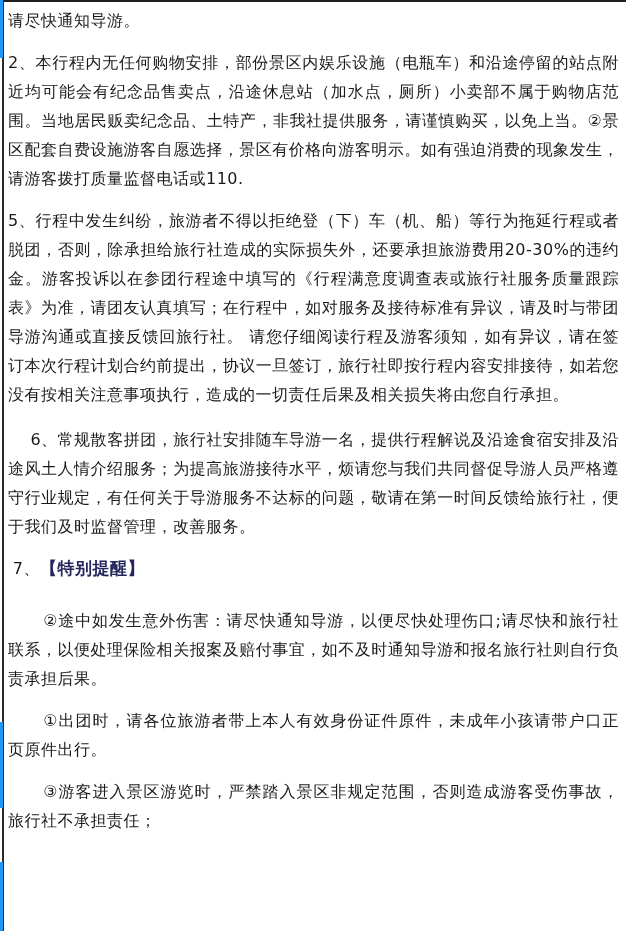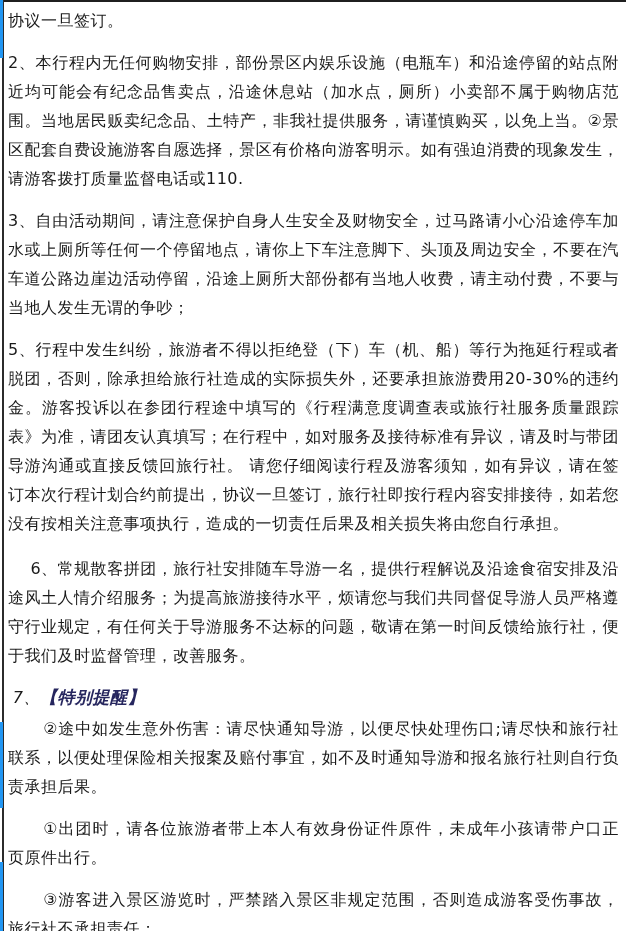--- a/index.html
+++ b/index.html
@@ -29,42 +29,41 @@
     padding:4px 7px 0 4px;
     font-size:16px;
     line-height:29px;
     color:#1a1a1a;
     text-align:justify;
     letter-spacing:0.5px;
   }
   .para { margin:0 0 13px 0; }
   .para.indent-sm { text-indent:1.4em;margin-top:16px; }
   .para.sub { text-indent:2.2em; }
-  .para.heading-row { padding-left:0.3em; margin-bottom:2px;font-style:italic; }
+  .para.heading-row { padding-left:0.3em; margin-bottom:23px; }
   .num-prefix { color:#1a1a1a; }
   .special-title {
     font-weight:bold;
     color:#26265e;
     font-size:17px;
   }
 </style>
 </head>
 <body>
 
 <div class="page">
   <div class="top-border"></div>
   <div class="left-border"></div>
   <div class="blue-accent a1"></div>
   <div class="blue-accent a2"></div>
   <div class="blue-accent a3"></div>
 
   <div class="content">
-    <p class="para">协议一旦签订。</p>
+    <p class="para">请尽快通知导游。</p>
     <p class="para">2、本行程内无任何购物安排，部份景区内娱乐设施（电瓶车）和沿途停留的站点附近均可能会有纪念品售卖点，沿途休息站（加水点，厕所）小卖部不属于购物店范围。当地居民贩卖纪念品、土特产，非我社提供服务，请谨慎购买，以免上当。②景区配套自费设施游客自愿选择，景区有价格向游客明示。如有强迫消费的现象发生，请游客拨打质量监督电话或110.</p>
-    <p class="para">3、自由活动期间，请注意保护自身人生安全及财物安全，过马路请小心沿途停车加水或上厕所等任何一个停留地点，请你上下车注意脚下、头顶及周边安全，不要在汽车道公路边崖边活动停留，沿途上厕所大部份都有当地人收费，请主动付费，不要与当地人发生无谓的争吵；</p>
     <p class="para">5、行程中发生纠纷，旅游者不得以拒绝登（下）车（机、船）等行为拖延行程或者脱团，否则，除承担给旅行社造成的实际损失外，还要承担旅游费用20-30%的违约金。游客投诉以在参团行程途中填写的《行程满意度调查表或旅行社服务质量跟踪表》为准，请团友认真填写；在行程中，如对服务及接待标准有异议，请及时与带团导游沟通或直接反馈回旅行社。 请您仔细阅读行程及游客须知，如有异议，请在签订本次行程计划合约前提出，协议一旦签订，旅行社即按行程内容安排接待，如若您没有按相关注意事项执行，造成的一切责任后果及相关损失将由您自行承担。</p>
     <p class="para indent-sm">6、常规散客拼团，旅行社安排随车导游一名，提供行程解说及沿途食宿安排及沿途风土人情介绍服务；为提高旅游接待水平，烦请您与我们共同督促导游人员严格遵守行业规定，有任何关于导游服务不达标的问题，敬请在第一时间反馈给旅行社，便于我们及时监督管理，改善服务。</p>
     <p class="para heading-row"><span class="num-prefix">7、</span><span class="special-title">【特别提醒】</span></p>
     <p class="para sub">②途中如发生意外伤害：请尽快通知导游，以便尽快处理伤口;请尽快和旅行社联系，以便处理保险相关报案及赔付事宜，如不及时通知导游和报名旅行社则自行负责承担后果。</p>
     <p class="para sub">①出团时，请各位旅游者带上本人有效身份证件原件，未成年小孩请带户口正页原件出行。</p>
     <p class="para sub">③游客进入景区游览时，严禁踏入景区非规定范围，否则造成游客受伤事故，旅行社不承担责任；</p>
 
   </div>
 </div>
 

